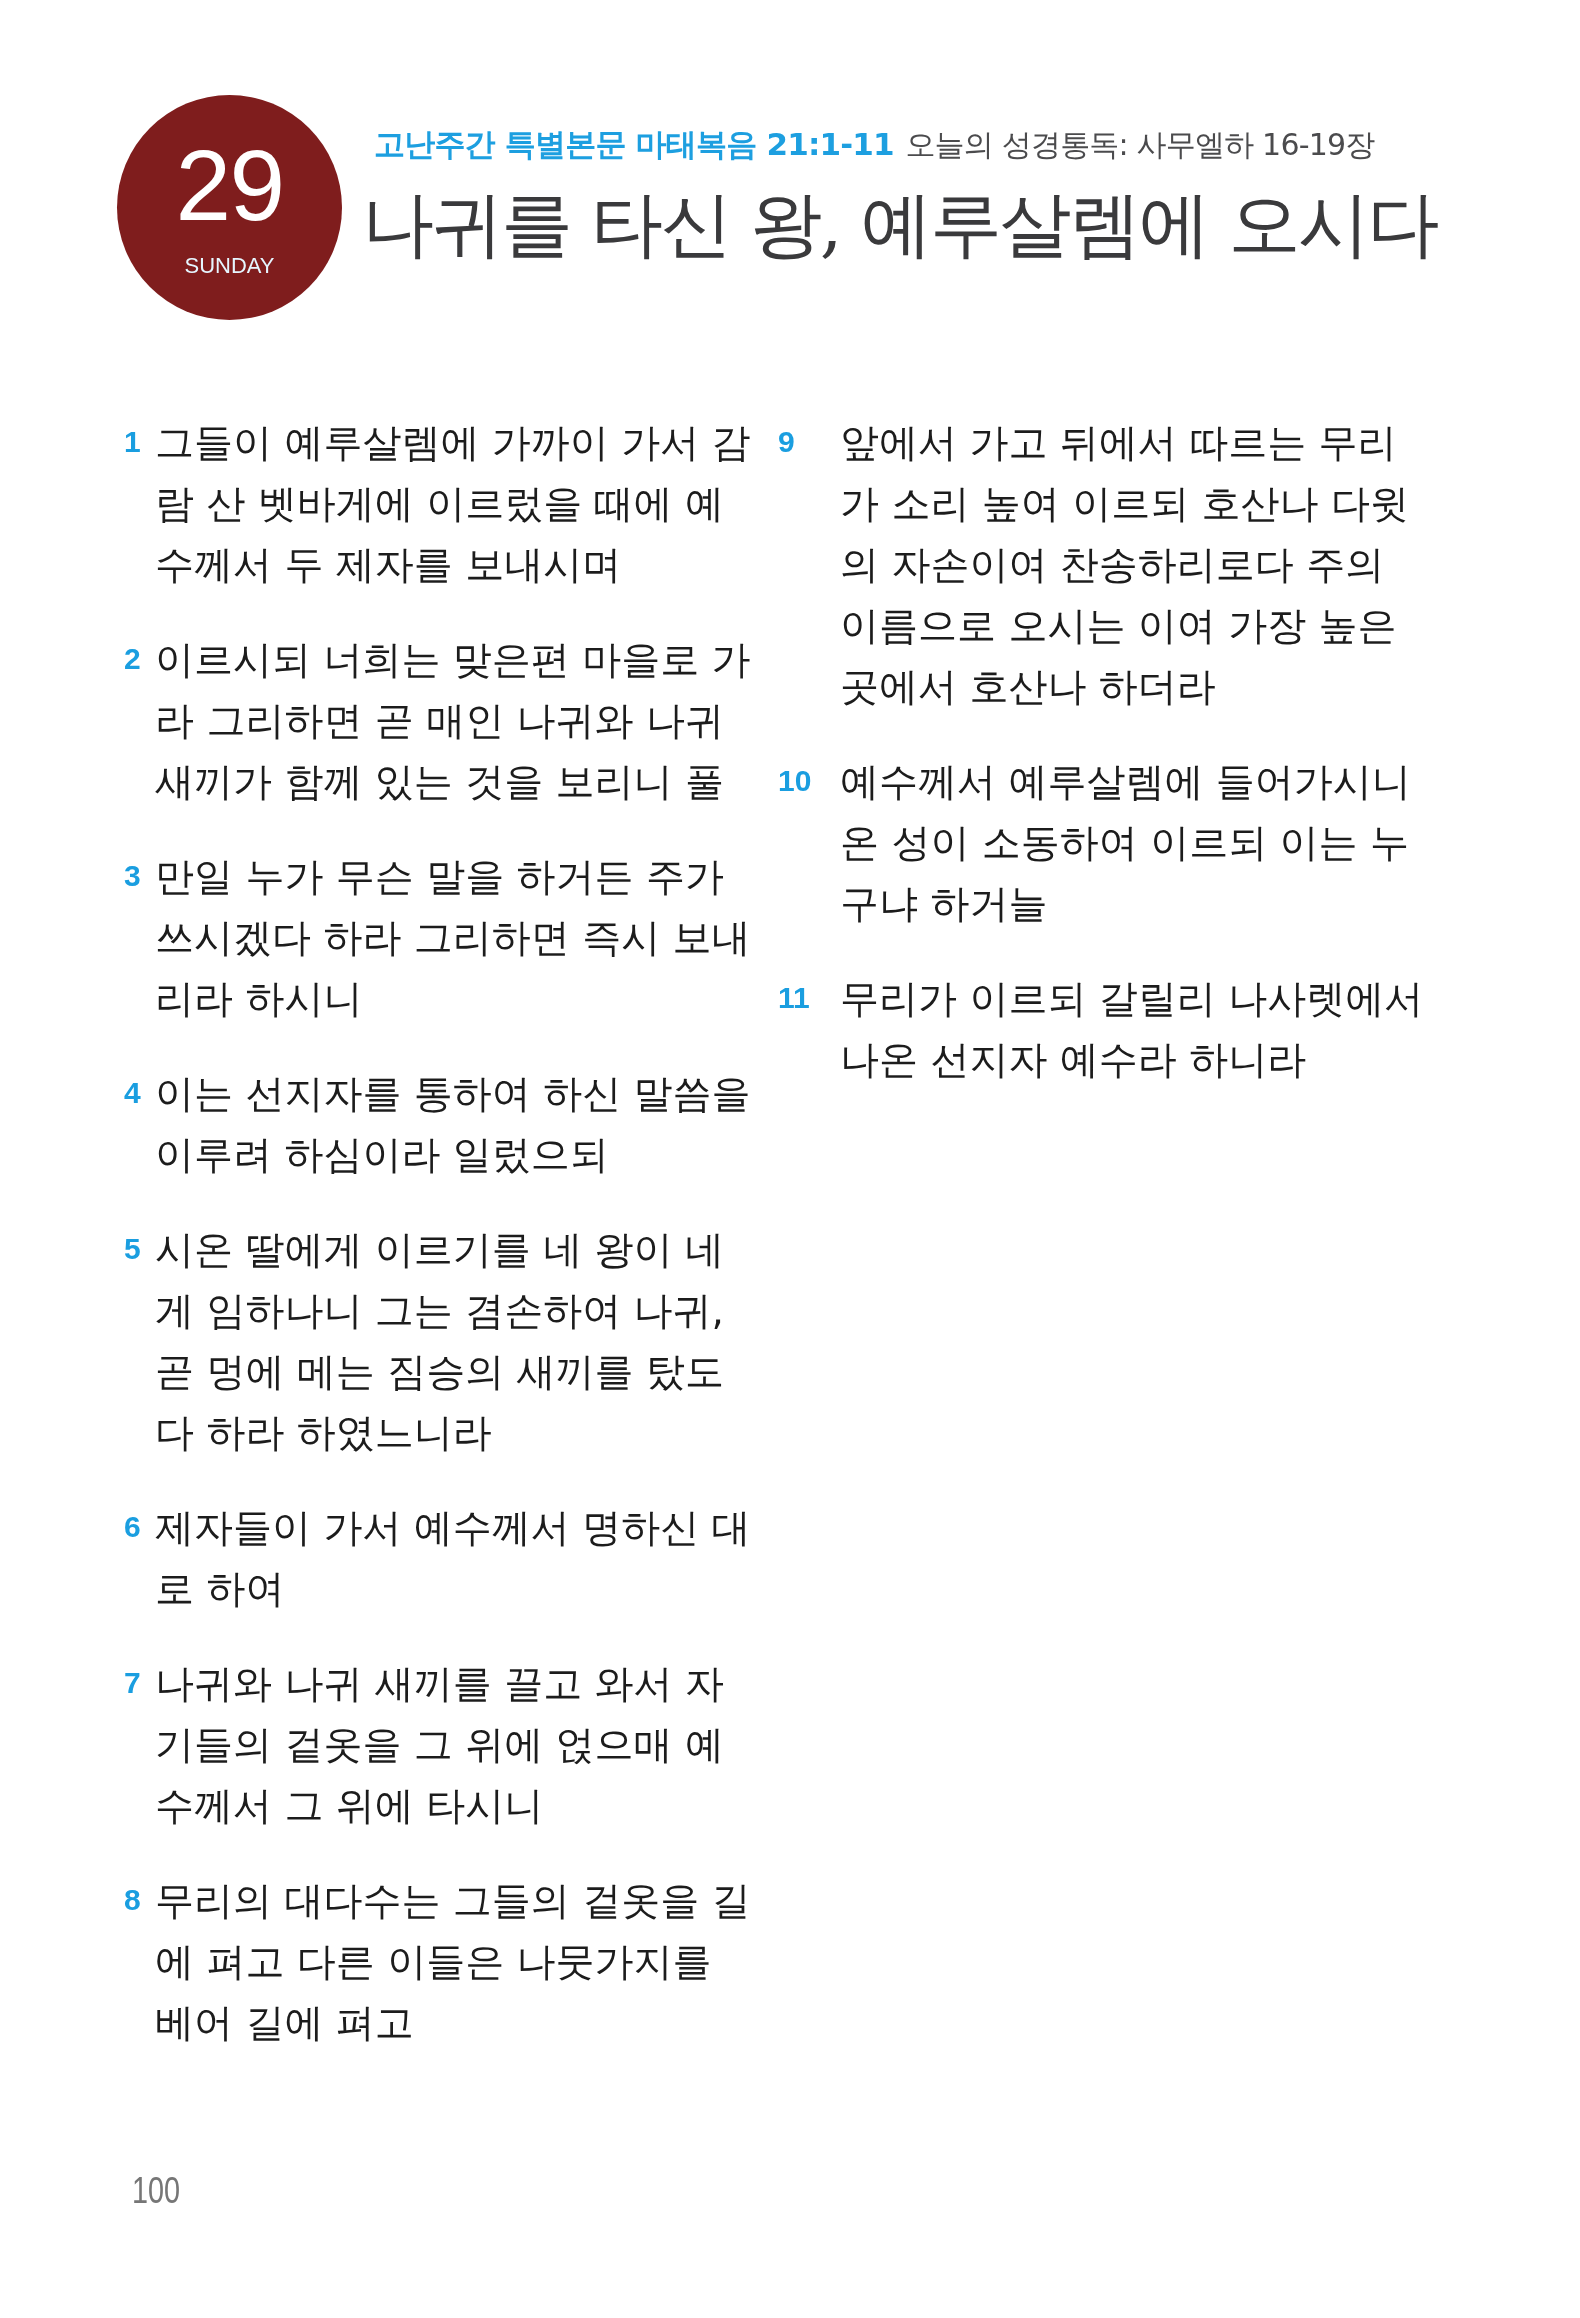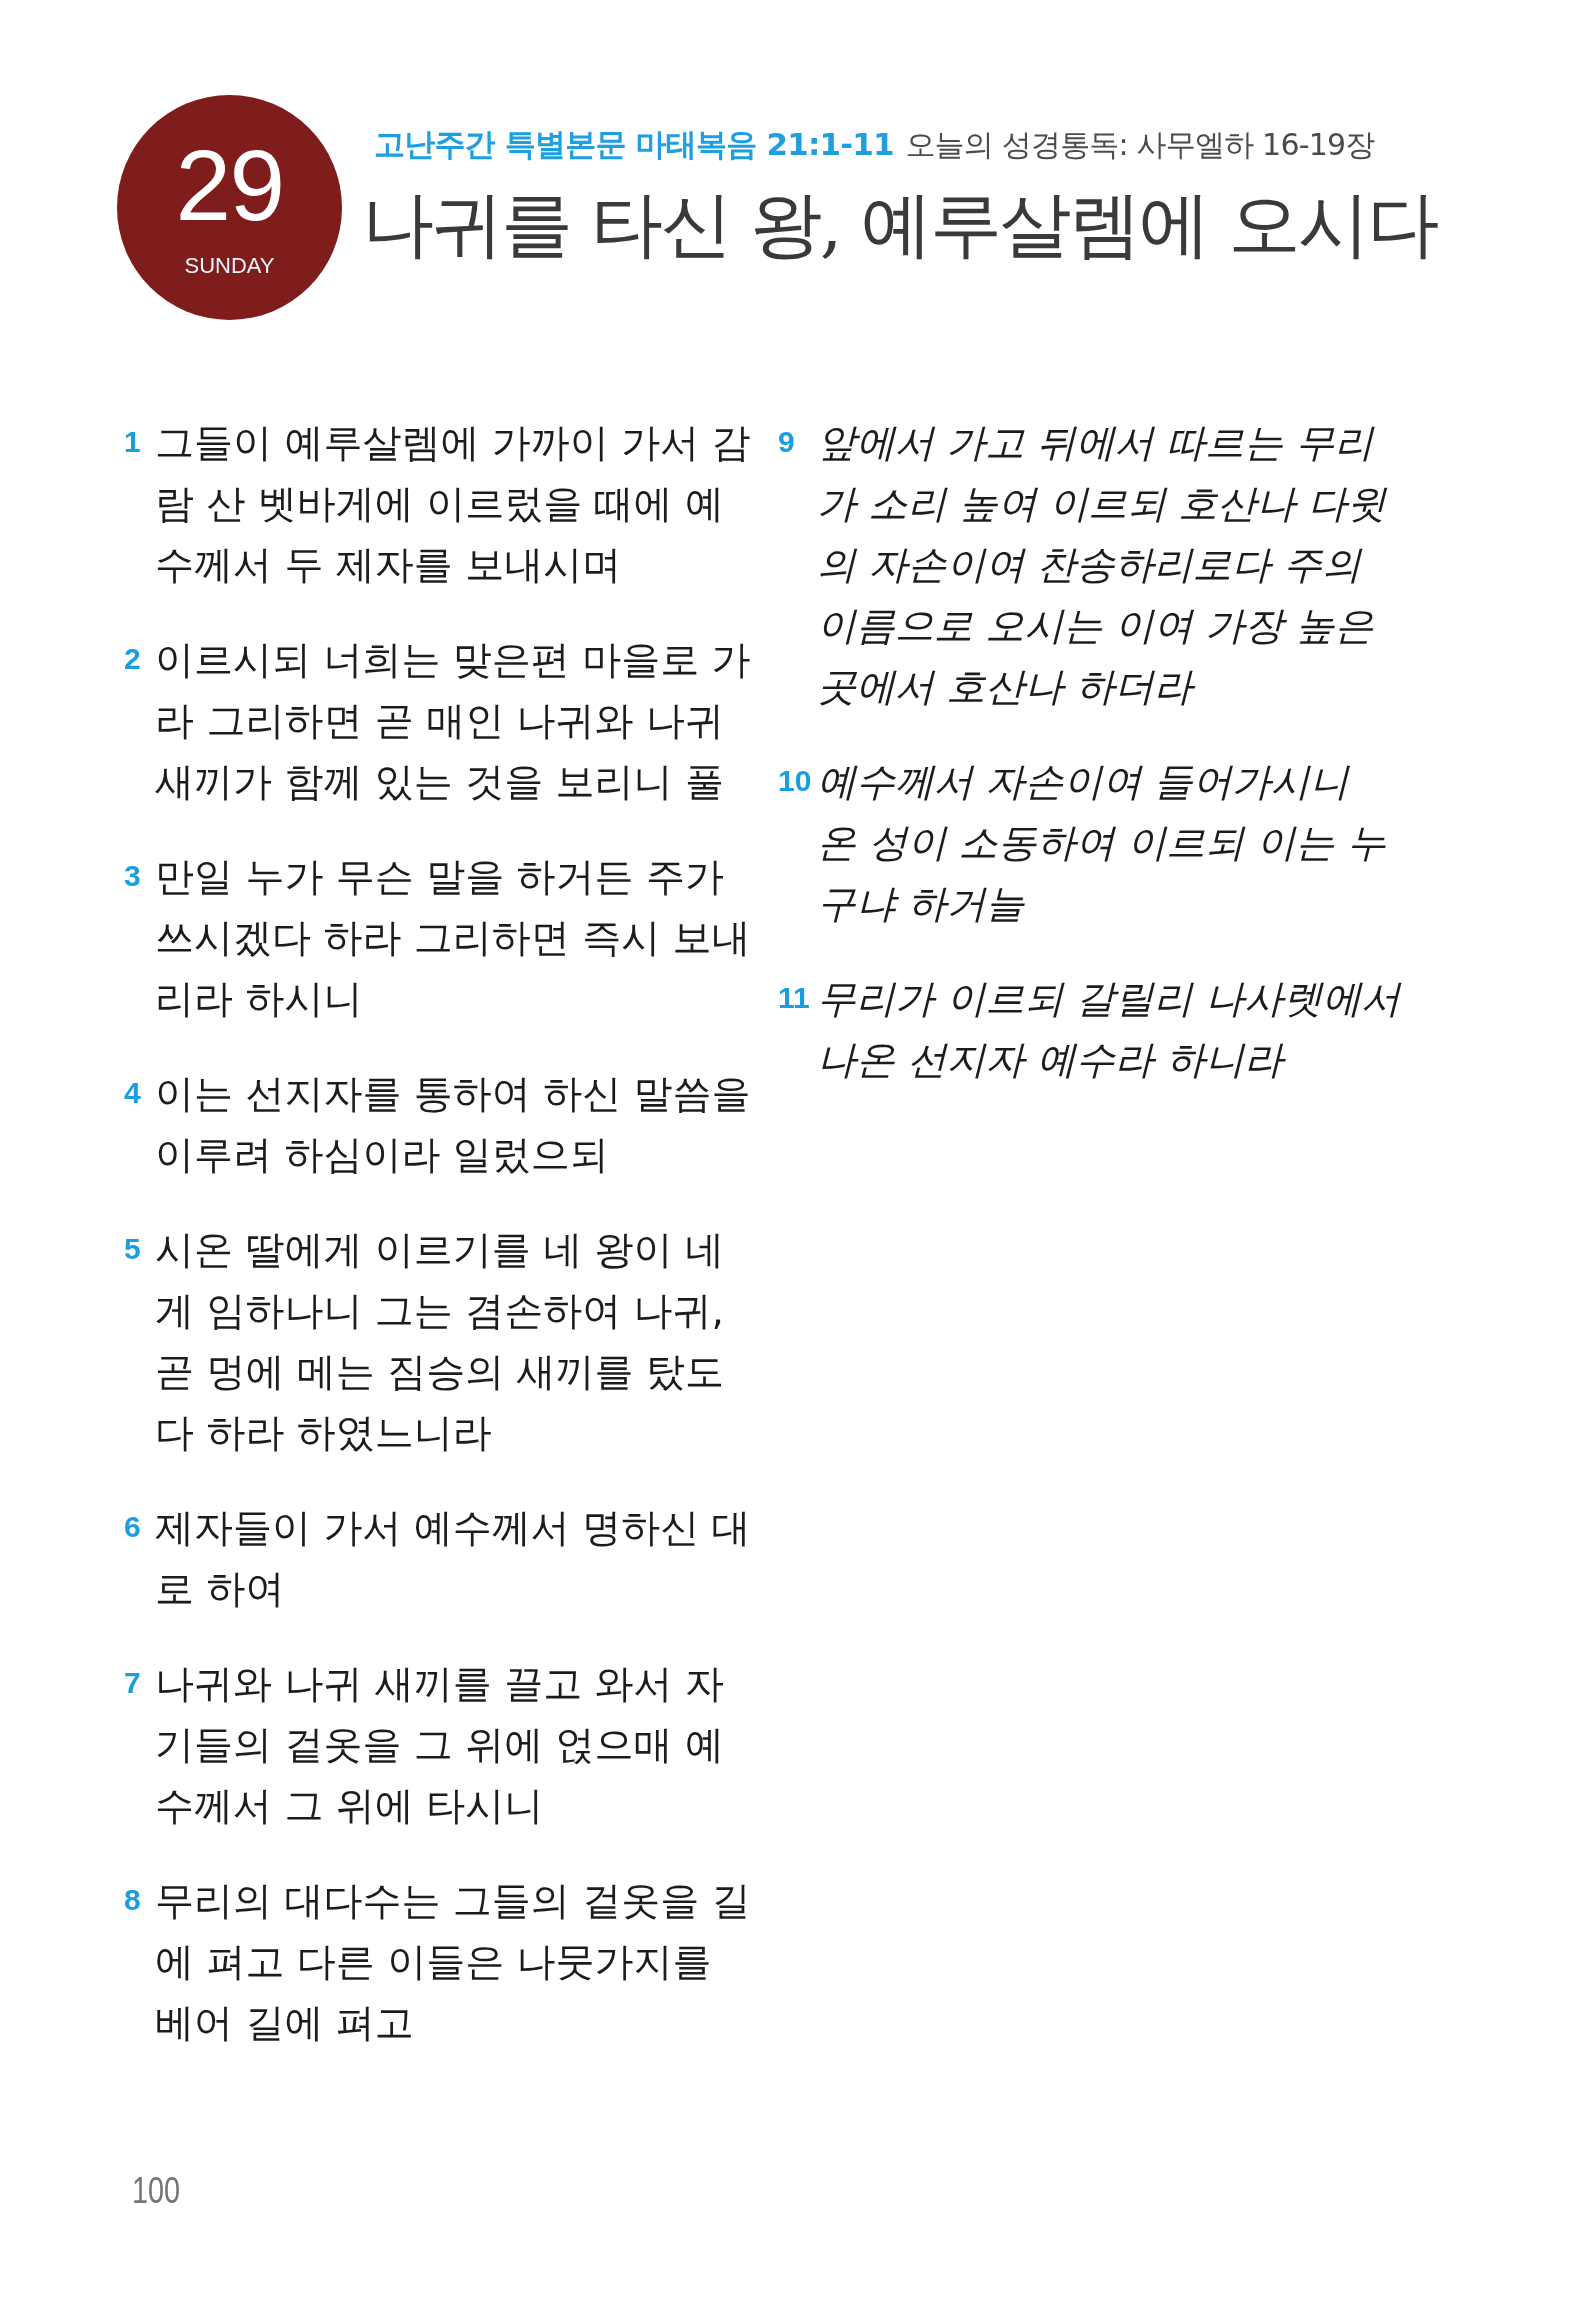--- a/index.html
+++ b/index.html
@@ -46,21 +46,21 @@
   .verse {
     position: relative; margin: 0 0 34px 0;
   }
   .verse .vnum {
     position: absolute; left: 0; top: 5px;
     font-family: "Liberation Sans", sans-serif;
     font-size: 30px; line-height: 49px; font-weight: bold;
     color: #1a9ee0;
   }
   .column.left .verse .vtext { margin-left: 31px; }
-  .column.right .verse .vtext { margin-left: 39px; font-style: italic; }
+  .column.right .verse .vtext { margin-left: 62px; }
   .verse .vline {
     display: block; white-space: nowrap;
     font-size: 39px; line-height: 61px; color: #1c1c1c;
     letter-spacing: 0px;
   }
   .page-number {
     position: absolute; left: 132px; top: 2170px;
     font-family: "Liberation Sans", sans-serif;
     font-size: 36px; line-height: 41px; color: #767676;
     transform: scaleX(0.8); transform-origin: left top;
@@ -163,21 +163,21 @@
       <span class="vline">가 소리 높여 이르되 호산나 다윗</span>
       <span class="vline">의 자손이여 찬송하리로다 주의</span>
       <span class="vline">이름으로 오시는 이여 가장 높은</span>
       <span class="vline">곳에서 호산나 하더라</span>
     </div>
   </div>
 
   <div class="verse">
     <span class="vnum">10</span>
     <div class="vtext">
-      <span class="vline">예수께서 자손이여 들어가시니</span>
+      <span class="vline">예수께서 예루살렘에 들어가시니</span>
       <span class="vline">온 성이 소동하여 이르되 이는 누</span>
       <span class="vline">구냐 하거늘</span>
     </div>
   </div>
 
   <div class="verse">
     <span class="vnum">11</span>
     <div class="vtext">
       <span class="vline">무리가 이르되 갈릴리 나사렛에서</span>
       <span class="vline">나온 선지자 예수라 하니라</span>

